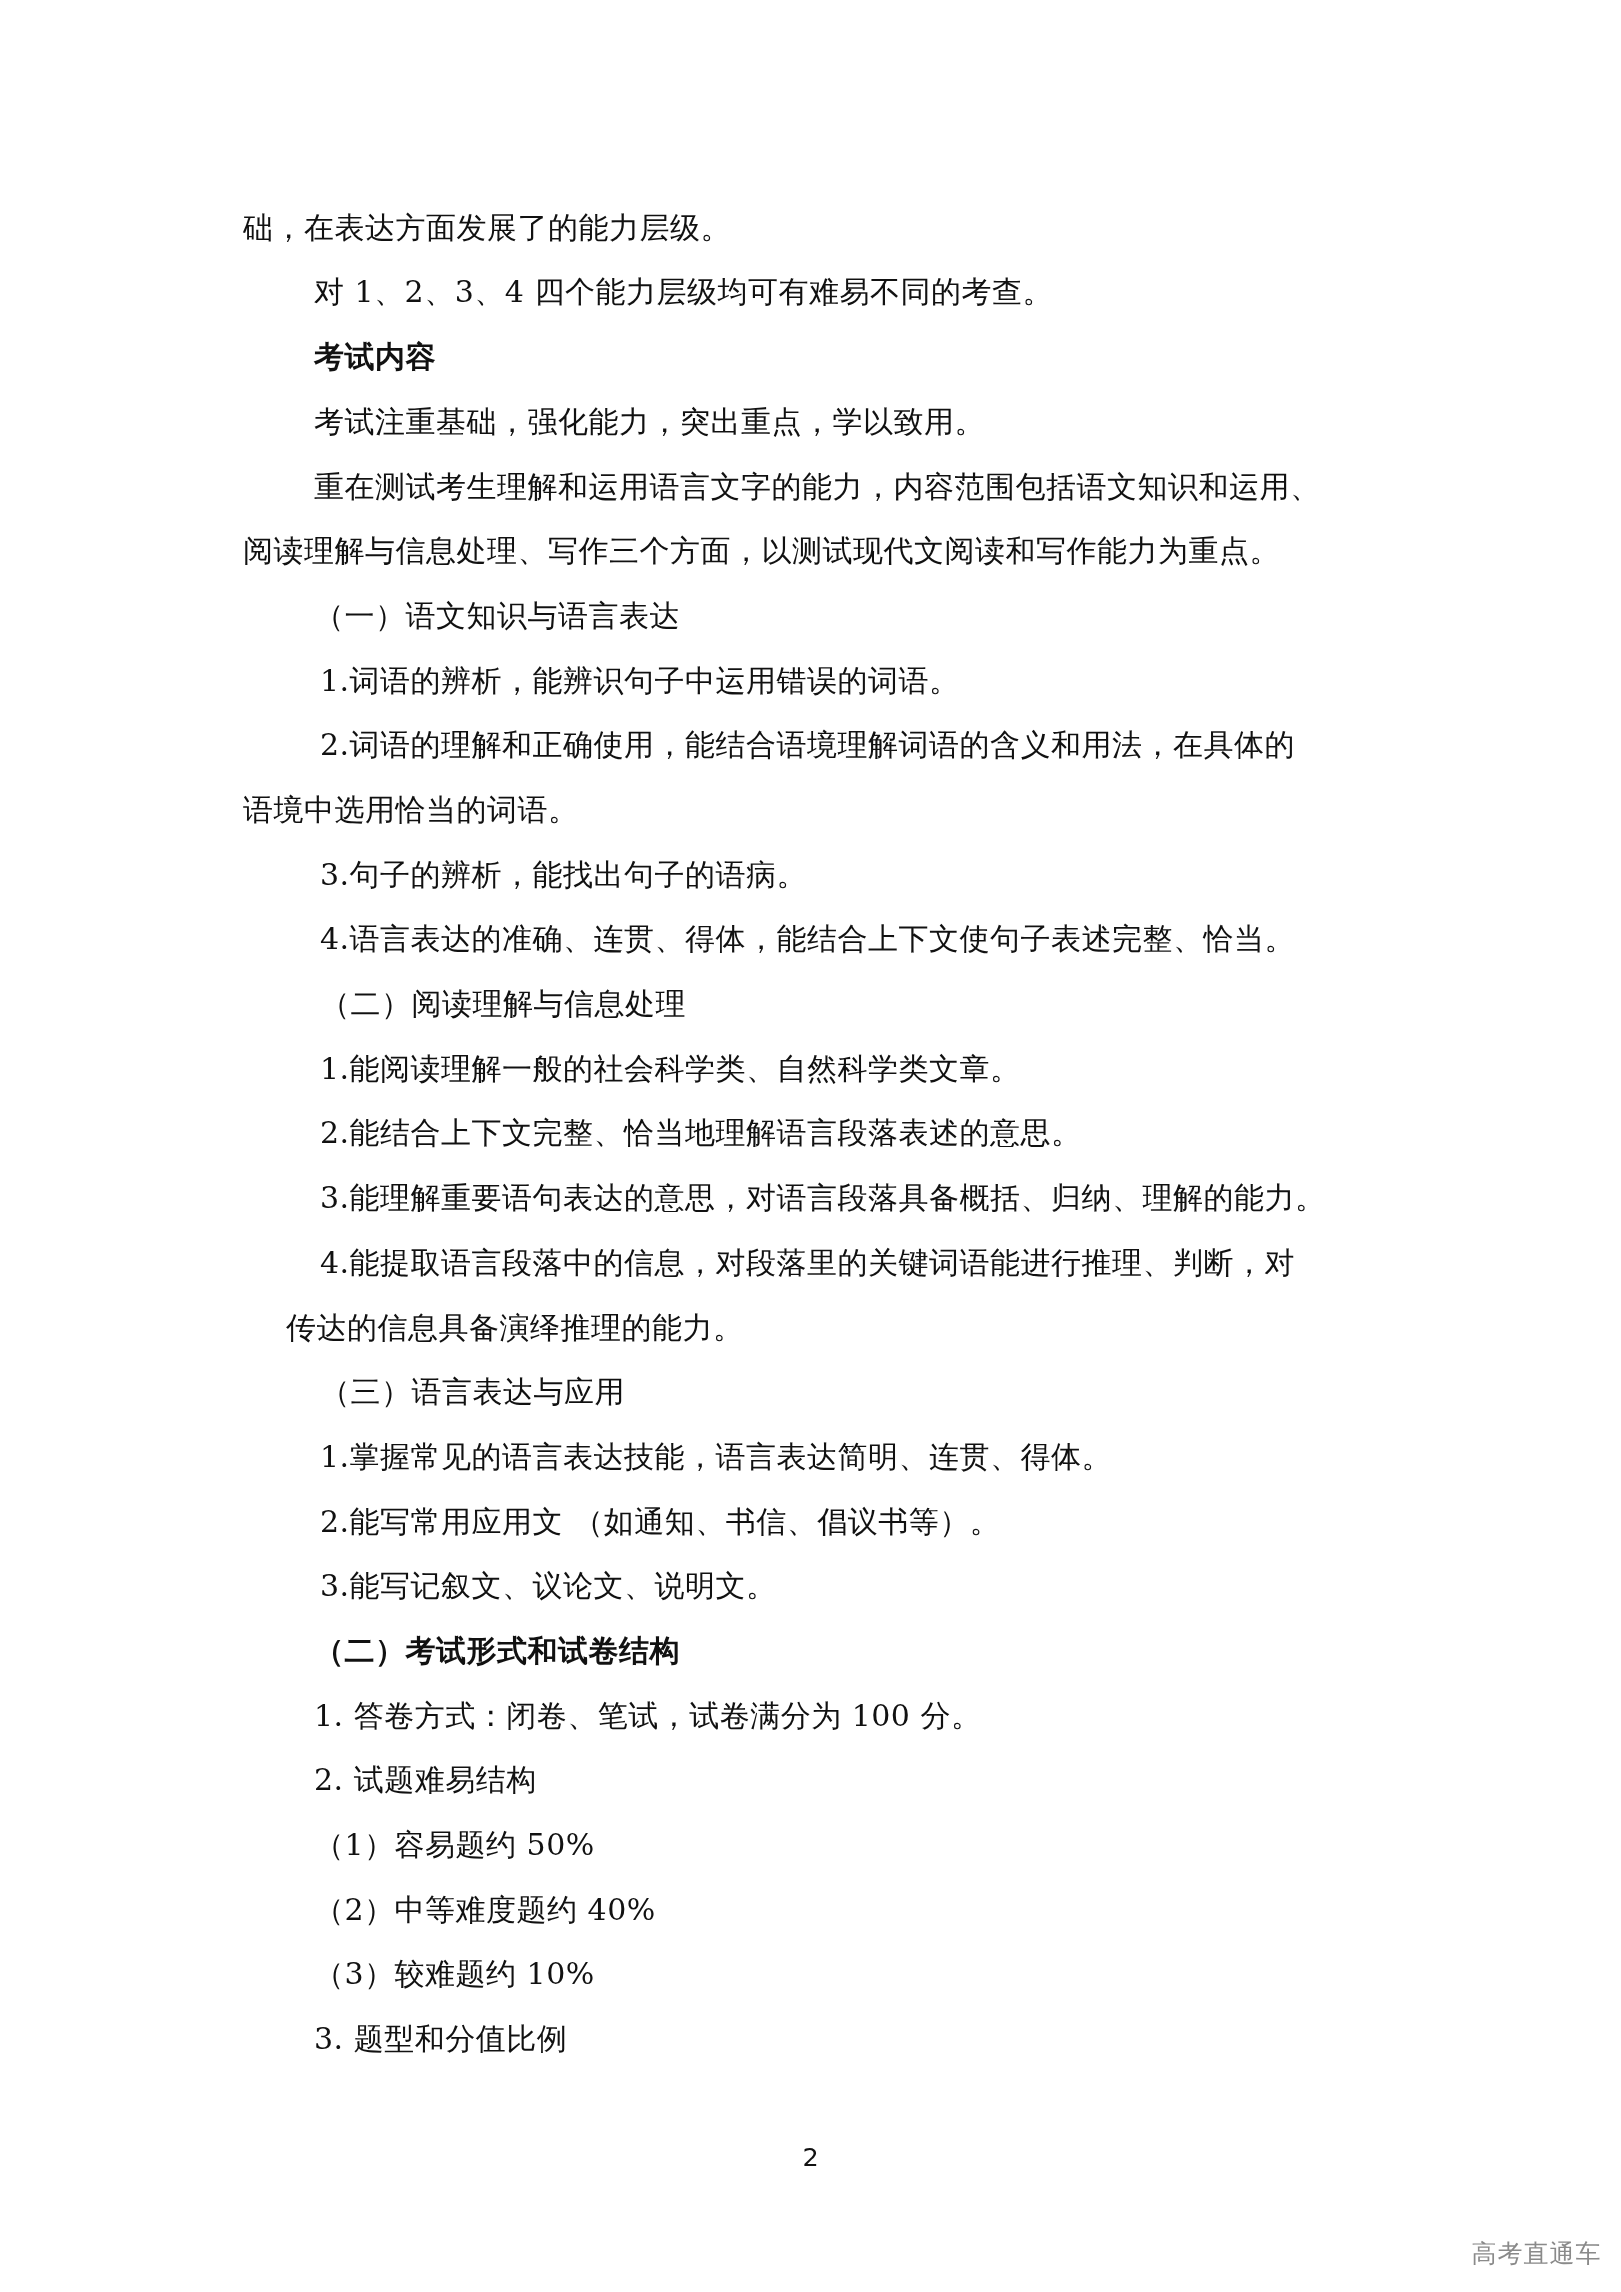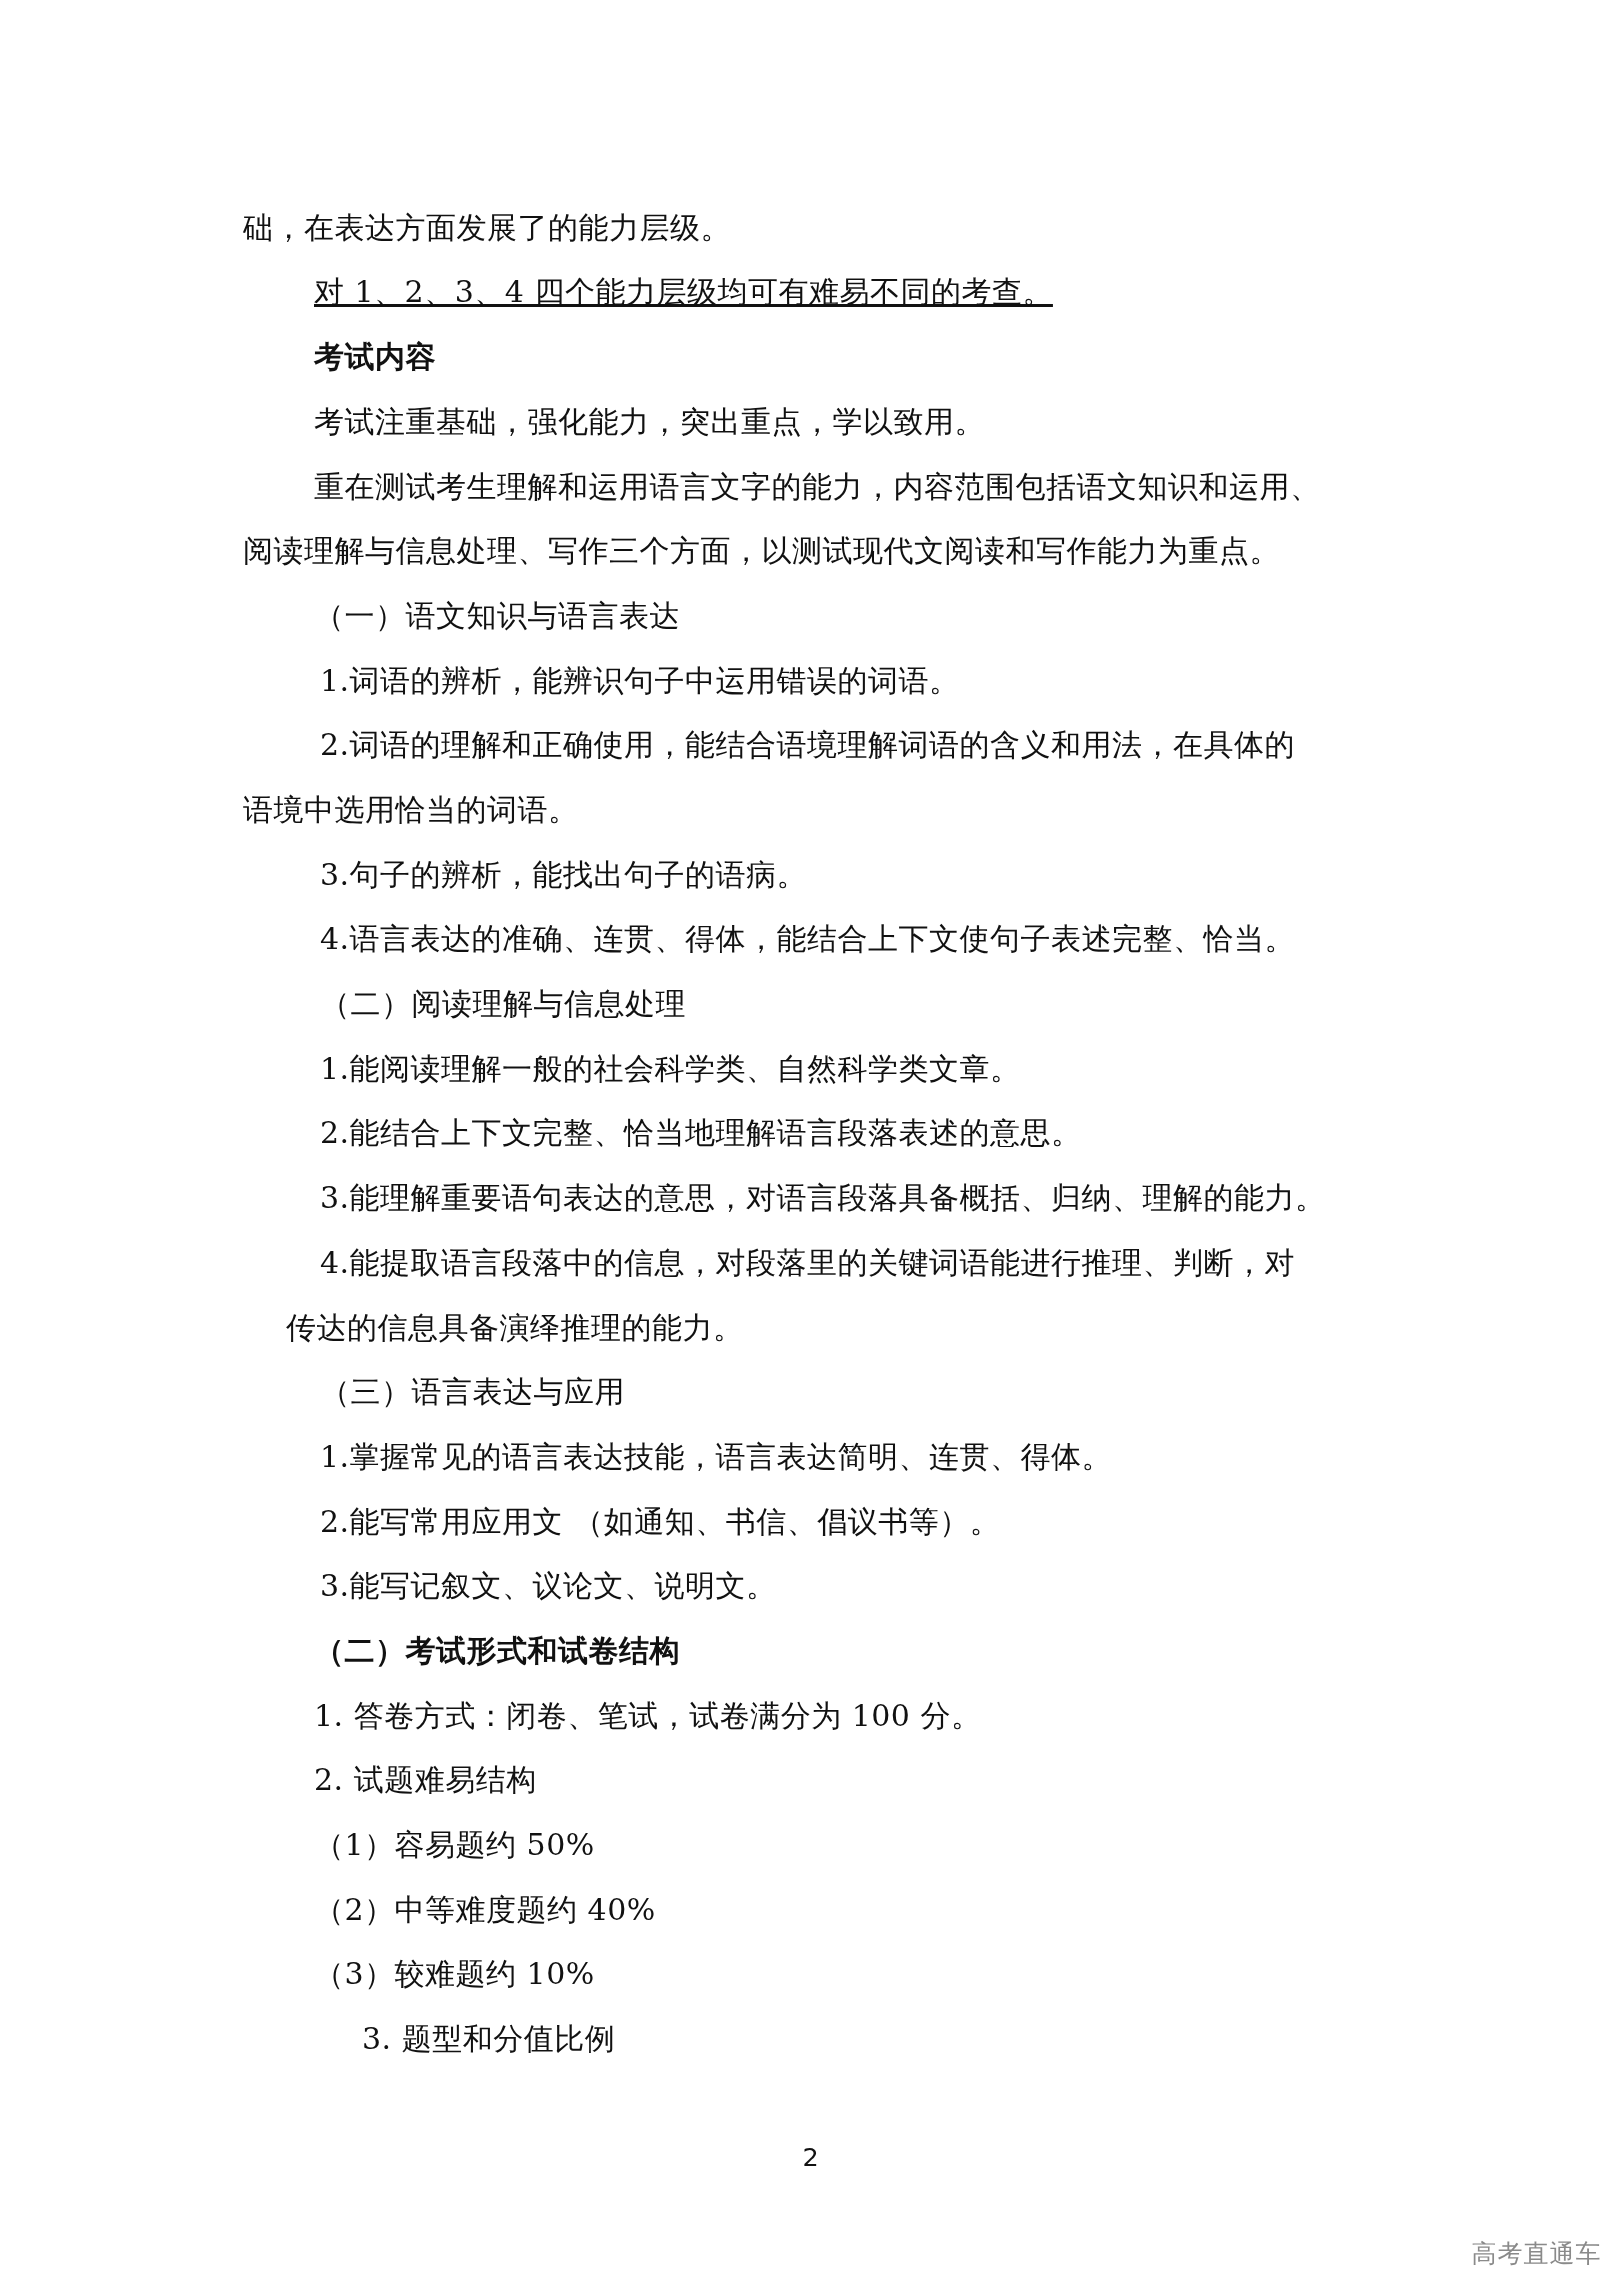--- a/index.html
+++ b/index.html
@@ -51,21 +51,21 @@
       color: #8a8a8a;
       letter-spacing: 1px;
     }
   </style>
 </head>
 <body>
 
 <div class="page">
   <div id="lines">
       <div class="line" style="left: 243px; top: 208px;">础，在表达方面发展了的能力层级。</div>
-      <div class="line" style="left: 314px; top: 272px; text-decoration: underline;">对 1、2、3、4 四个能力层级均可有难易不同的考查。</div>
+      <div class="line" style="left: 314px; top: 272px;">对 1、2、3、4 四个能力层级均可有难易不同的考查。</div>
       <div class="line bold" style="left: 314px; top: 337px;">考试内容</div>
       <div class="line" style="left: 314px; top: 402px;">考试注重基础，强化能力，突出重点，学以致用。</div>
       <div class="line" style="left: 314px; top: 467px;">重在测试考生理解和运用语言文字的能力，内容范围包括语文知识和运用、</div>
       <div class="line" style="left: 243px; top: 531px;">阅读理解与信息处理、写作三个方面，以测试现代文阅读和写作能力为重点。</div>
       <div class="line" style="left: 314px; top: 596px;">（一）语文知识与语言表达</div>
       <div class="line" style="left: 320px; top: 661px;">1.词语的辨析，能辨识句子中运用错误的词语。</div>
       <div class="line" style="left: 320px; top: 725px; text-align: center;">2.词语的理解和正确使用，能结合语境理解词语的含义和用法，在具体的</div>
       <div class="line" style="left: 243px; top: 790px;">语境中选用恰当的词语。</div>
       <div class="line" style="left: 320px; top: 855px;">3.句子的辨析，能找出句子的语病。</div>
       <div class="line" style="left: 320px; top: 919px;">4.语言表达的准确、连贯、得体，能结合上下文使句子表述完整、恰当。</div>
@@ -78,18 +78,18 @@
       <div class="line" style="left: 320px; top: 1372px;">（三）语言表达与应用</div>
       <div class="line" style="left: 320px; top: 1437px;">1.掌握常见的语言表达技能，语言表达简明、连贯、得体。</div>
       <div class="line" style="left: 320px; top: 1502px;">2.能写常用应用文 （如通知、书信、倡议书等）。</div>
       <div class="line" style="left: 320px; top: 1566px;">3.能写记叙文、议论文、说明文。</div>
       <div class="line bold" style="left: 314px; top: 1631px;">（二）考试形式和试卷结构</div>
       <div class="line" style="left: 314px; top: 1696px;">1. 答卷方式：闭卷、笔试，试卷满分为 100 分。</div>
       <div class="line" style="left: 314px; top: 1760px;">2. 试题难易结构</div>
       <div class="line" style="left: 314px; top: 1825px;">（1）容易题约 50%</div>
       <div class="line" style="left: 314px; top: 1890px;">（2）中等难度题约 40%</div>
       <div class="line" style="left: 314px; top: 1954px;">（3）较难题约 10%</div>
-      <div class="line" style="left: 314px; top: 2019px; margin-left: 48px;">3. 题型和分值比例</div>
+      <div class="line" style="left: 314px; top: 2019px;">3. 题型和分值比例</div>
     </div>
   <div class="page-number">2</div>
   <div class="watermark">高考直通车</div>
 </div>
 
 
 </body></html>

